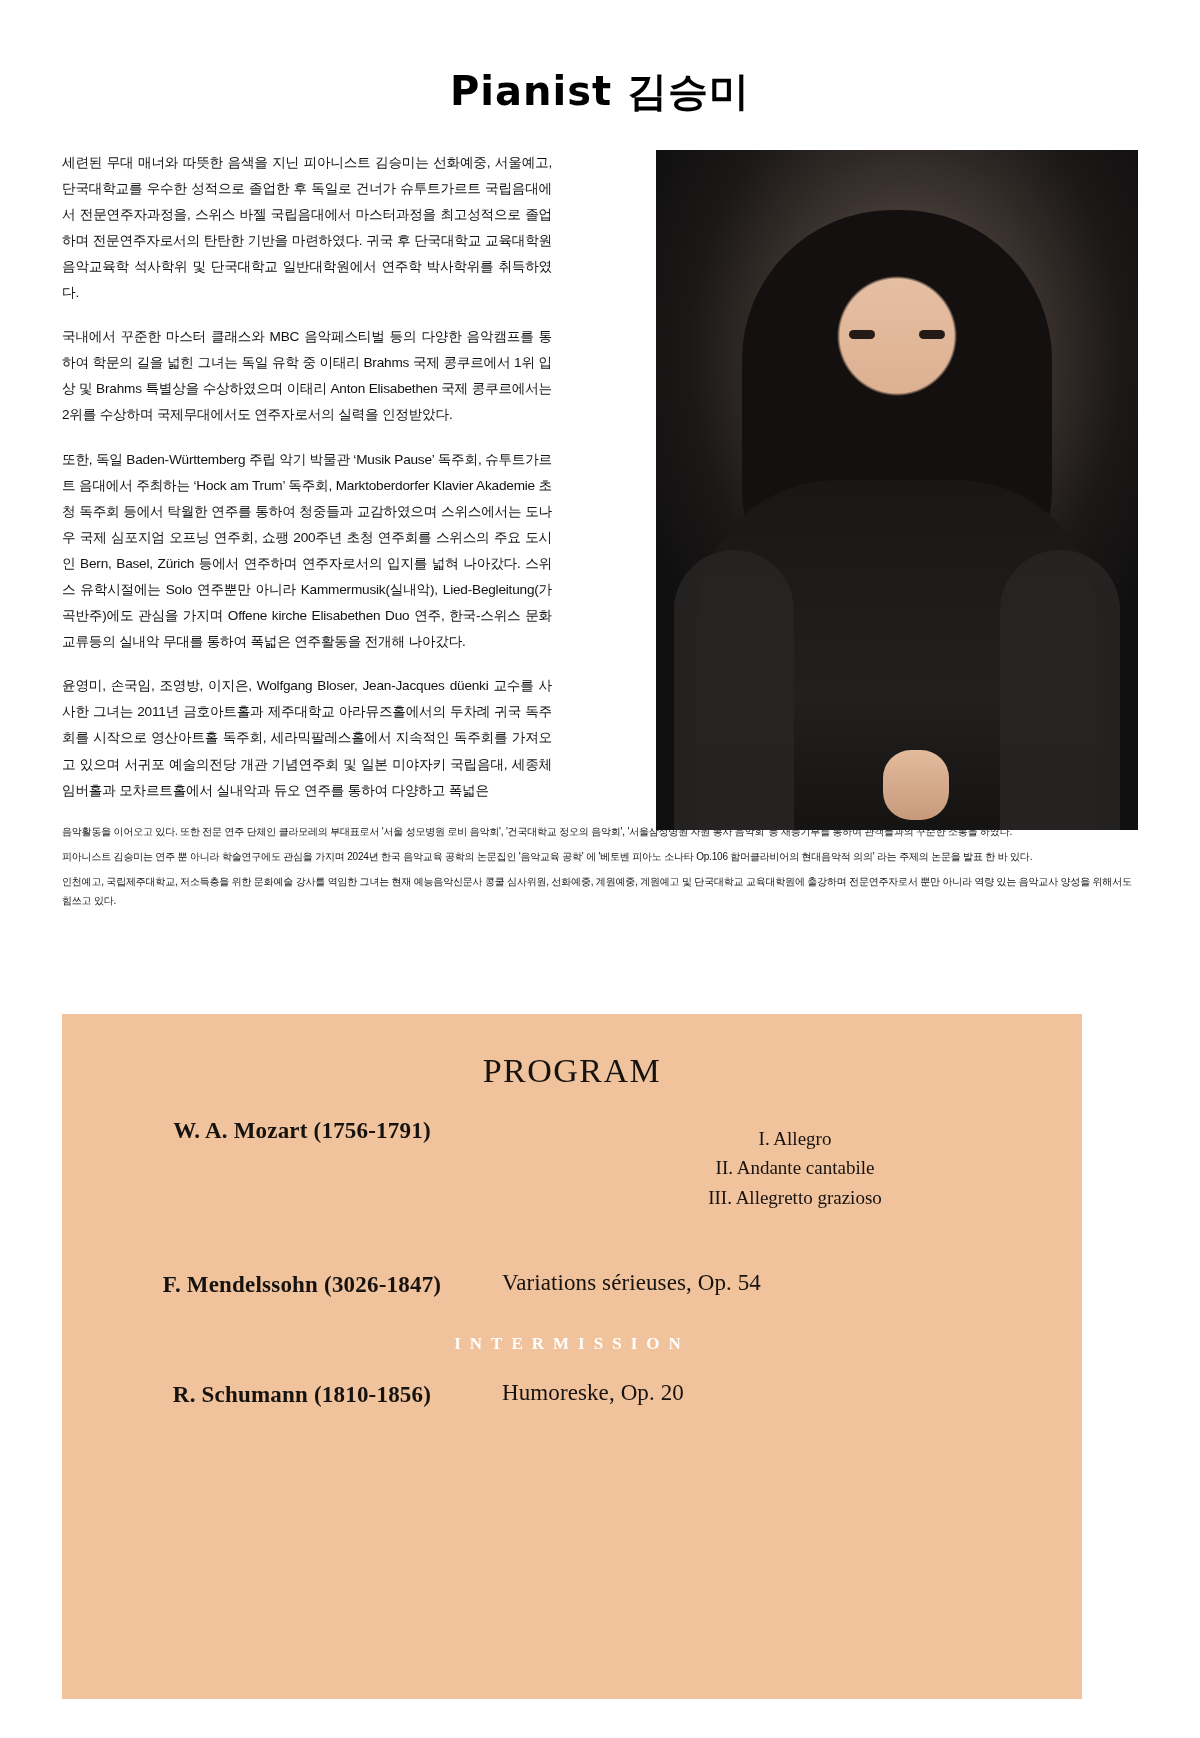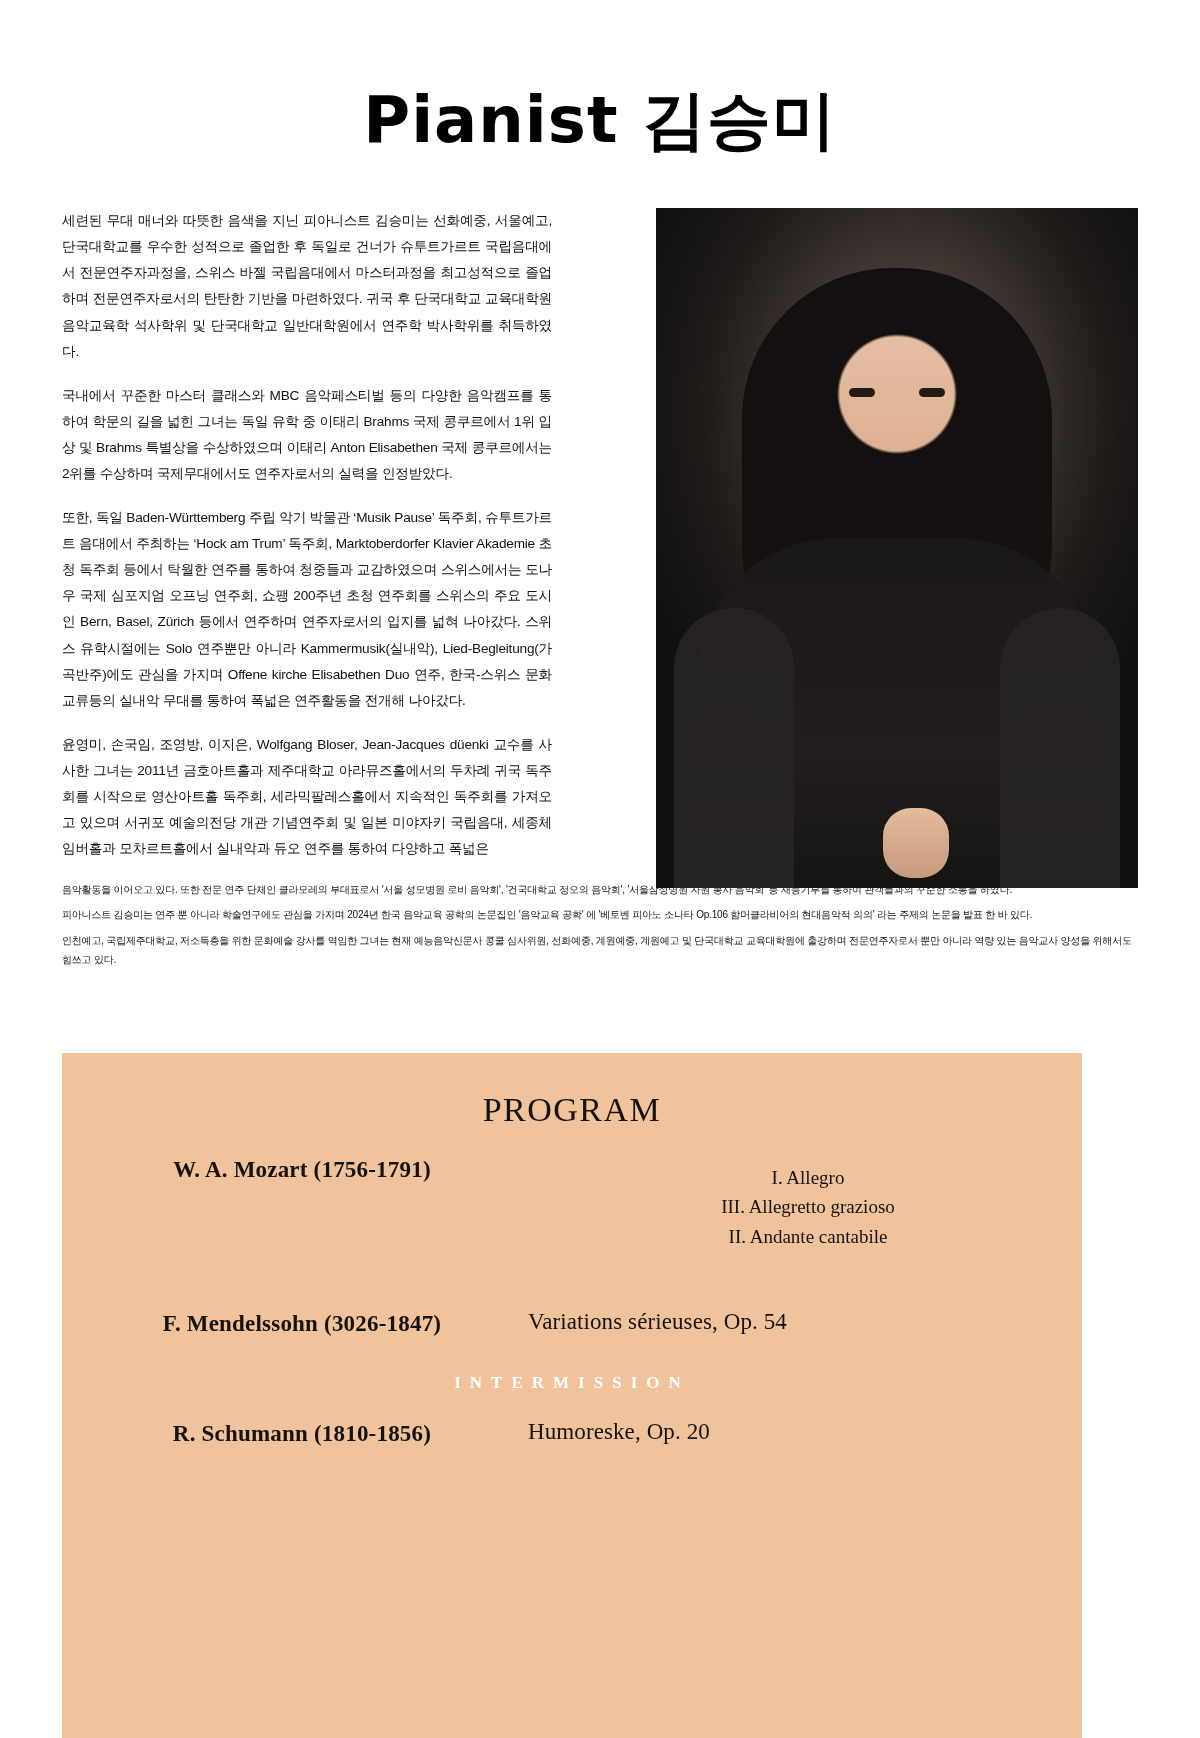--- a/index.html
+++ b/index.html
@@ -20,21 +20,21 @@
     width: 1200px;
     height: 1738px;
     position: relative;
     padding: 0;
   }
 
   
   .title {
     text-align: center;
     font-family: "DejaVu Sans", sans-serif;
-    font-size: 64px;
+    font-size: 40px;
     font-weight: 700;
     letter-spacing: 1px;
     color: #000000;
     padding-top: 42px;
     padding-bottom: 10px;
     line-height: 1.1;
   }
 
   
   .bio-wrap {
@@ -136,21 +136,21 @@
     text-align: left;
     letter-spacing: -0.2px;
     color: #111;
   }
   .bio-full p { margin: 0 0 6px 0; }
 
   
   .program {
     position: absolute;
     left: 62px;
-    top: 1010px;
+    top: 987px;
     width: 1020px;
     height: 685px;
     background: #f0c39c;
     font-family: "Liberation Serif", "DejaVu Serif", serif;
     color: #16120f;
   }
   .program h2 {
     margin: 0;
     padding-top: 38px;
     text-align: center;
@@ -160,21 +160,20 @@
     font-family: "Liberation Serif", "DejaVu Serif", serif;
   }
   .prog-rows {
     margin-top: 26px;
     padding: 0 40px;
   }
   .prog-row {
     display: flex;
     align-items: flex-start;
     margin-bottom: 6px;
-    gap: 26px;
   }
   .prog-composer {
     width: 400px;
     text-align: center;
     font-size: 23px;
     font-weight: 700;
     letter-spacing: 0.2px;
     padding-top: 2px;
   }
   .prog-works { flex: 1; }
@@ -244,22 +243,22 @@
   <div class="program">
     <h2>PROGRAM</h2>
 
     <div class="prog-rows">
 
       <div class="prog-row">
         <div class="prog-composer">W. A. Mozart (1756-1791)</div>
         <div class="prog-works">
           <div class="prog-movements">
             <div class="prog-movement">I. Allegro</div>
+            <div class="prog-movement">II. Andante cantabile</div>
             <div class="prog-movement">III. Allegretto grazioso</div>
-            <div class="prog-movement">II. Andante cantabile</div>
           </div>
         </div>
       </div>
 
       <div class="prog-gap"></div>
 
       <div class="prog-row">
         <div class="prog-composer">F. Mendelssohn (3026-1847)</div>
         <div class="prog-works">
           <div class="prog-title">Variations sérieuses, Op. 54</div>

